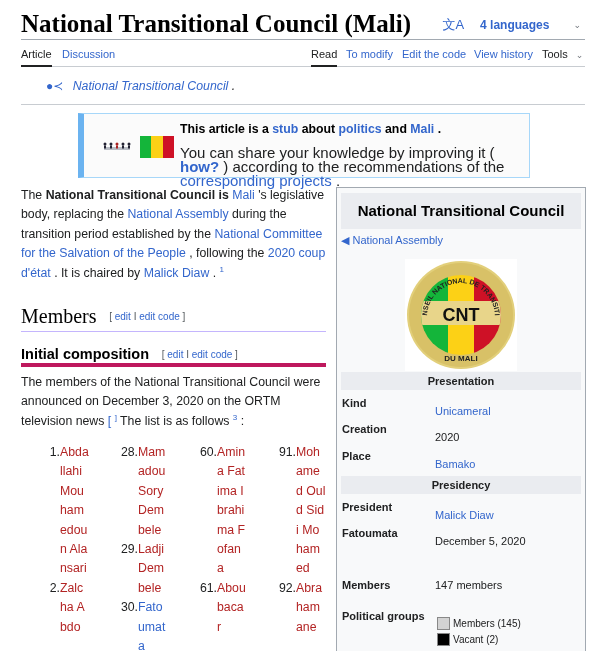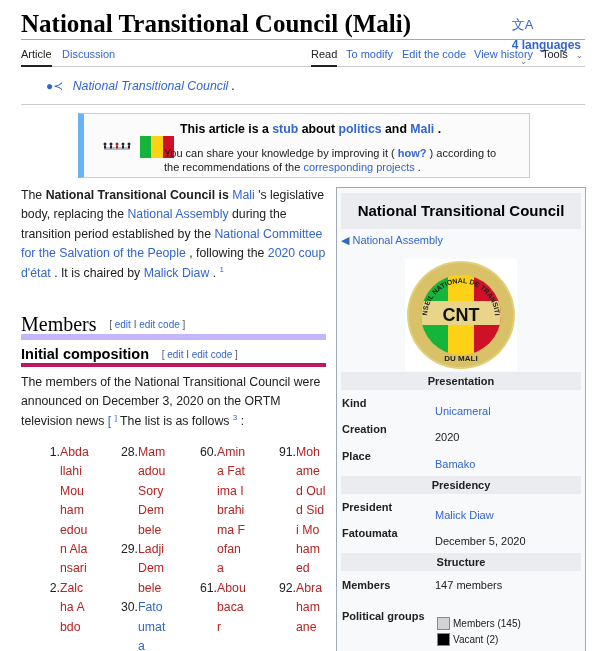--- a/index.html
+++ b/index.html
@@ -4,48 +4,48 @@
 <style>
   * { box-sizing: border-box; margin: 0; padding: 0; }
   html, body { width: 600px; height: 651px; overflow: hidden; background: #fff; }
   body { font-family: "Liberation Sans", sans-serif; color: #202122; font-size: 13px; position: relative; }
   a, .link { color: #3366cc; text-decoration: none; }
   .red { color: #b32424; }
 
   
   .title-row { position: absolute; left: 21px; top: 8px; width: 564px; height: 32px; border-bottom: 1px solid #a2a9b1; }
   .page-title { font-family: "Liberation Serif", "DejaVu Serif", serif; font-size: 25px; line-height: 32px; color: #000; position: absolute; left: 0; top: 0; }
-  .lang-btn { position: absolute; right: 4px; top: 8px; font-size: 12px; font-weight: bold; color: #3366cc; display: flex; gap: 4px; flex-direction: column; }
+  .lang-btn { position: absolute; right: 4px; top: 8px; font-size: 12px; font-weight: bold; color: #3366cc; display: flex; align-items: center; gap: 16px; }
   .lang-btn .chev { color: #72777d; font-weight: normal; font-size: 9px; margin-left: 8px; }
   .lang-icon { font-weight: normal; font-size: 13px; }
 
   .tabs-row { position: absolute; left: 21px; top: 40px; width: 564px; height: 27px; border-bottom: 1px solid #c8ccd1; }
   .tab { position: absolute; top: 8px; font-size: 11px; line-height: 13px; }
   .tab.selected { color: #202122; }
   .tab.selected::after { content: ""; position: absolute; left: 0; right: 0; top: 17px; height: 2px; background: #202122; }
   .tab .chev { color: #72777d; font-size: 9px; margin-left: 8px; }
 
   
   .hatnote { position: absolute; left: 21px; top: 67px; width: 564px; height: 38px; border-bottom: 1px solid #c8ccd1; display: flex; align-items: center; padding-left: 25px; font-size: 12.3px; font-style: italic; color: #202122; }
   .hatnote .icon { font-style: normal; color: #3366cc; margin-right: 6px; font-size: 12px; }
 
   
   .ambox { position: absolute; left: 78px; top: 113px; width: 452px; height: 65px; border: 1px solid #a7d7f9; border-left: 6px solid #6bb3f0; background: #fbfbfb; }
   .ambox .img-people { position: absolute; left: 17px; top: 27px; width: 32px; height: 12px; }
   .ambox .flag { position: absolute; left: 56px; top: 22px; width: 34px; height: 22px; display: flex; }
   .ambox .flag span { flex: 1; }
   .ambox .line1 { position: absolute; left: 96px; top: 8px; font-size: 12.3px; font-weight: bold; color: #000; }
-  .ambox .line2 { position: absolute; left: 80px; top: 32px; font-size: 11px; line-height: 14px; width: 345px; color: #202122; }
+  .ambox .line2 { position: absolute; left: 96px; top: 32px; font-size: 15px; line-height: 14px; width: 345px; color: #202122; }
 
   
   .lead { position: absolute; left: 21px; top: 186px; width: 305px; font-size: 12.3px; line-height: 19.4px; }
   sup { font-size: 8px; vertical-align: super; line-height: 0; }
 
   
-  .h2 { position: absolute; left: 21px; top: 310px; width: 305px; height: 30px; border-bottom: 6px solid #c4b5fd; }
+  .h2 { position: absolute; left: 21px; top: 302px; width: 305px; height: 30px; border-bottom: 1px solid #c4b5fd; }
   .h2 .txt { font-family: "Liberation Serif", "DejaVu Serif", serif; font-size: 20px; color: #000; line-height: 28px; }
   .editsec { font-size: 10px; color: #54595d; margin-left: 9px; font-family: "Liberation Sans", sans-serif; vertical-align: 3px; }
   .editsec a { color: #3366cc; }
   .h3 { position: absolute; left: 21px; top: 343px; width: 305px; height: 24px; border-bottom: 4px solid #be185d; }
   .h3 .txt { font-size: 14.5px; font-weight: bold; color: #000; line-height: 22px; }
   .h3 .editsec { vertical-align: 1px; }
 
   .para2 { position: absolute; left: 21px; top: 373px; width: 305px; font-size: 12.3px; line-height: 19.4px; }
 
   
@@ -216,21 +216,20 @@
   <div class="ib-value" style="top:243px">2020</div>
   <div class="ib-label" style="top:262px">Place</div>
   <a class="ib-value link" style="top:270px">Bamako</a>
 
   <div class="ib-section" style="top:288px">Presidency</div>
   <div class="ib-label" style="top:313px">President</div>
   <a class="ib-value link" style="top:321px">Malick Diaw</a>
   <div class="ib-label" style="top:339px">Fatoumata</div>
   <div class="ib-value" style="top:347px">December 5, 2020</div>
 
-  <div class="ib-section" style="top:365px">Structure</div>
   <div class="ib-label" style="top:391px">Members</div>
   <div class="ib-value" style="top:391px">147 members</div>
   <div class="ib-label" style="top:422px">Political groups</div>
   <div class="legend-item" style="top:429px">
     <span class="swatch" style="background:#d3d3d3"></span>
     <span>Members (145)</span>
   </div>
   <div class="legend-item" style="top:445px">
     <span class="swatch" style="background:#000"></span>
     <span>Vacant (2)</span>

